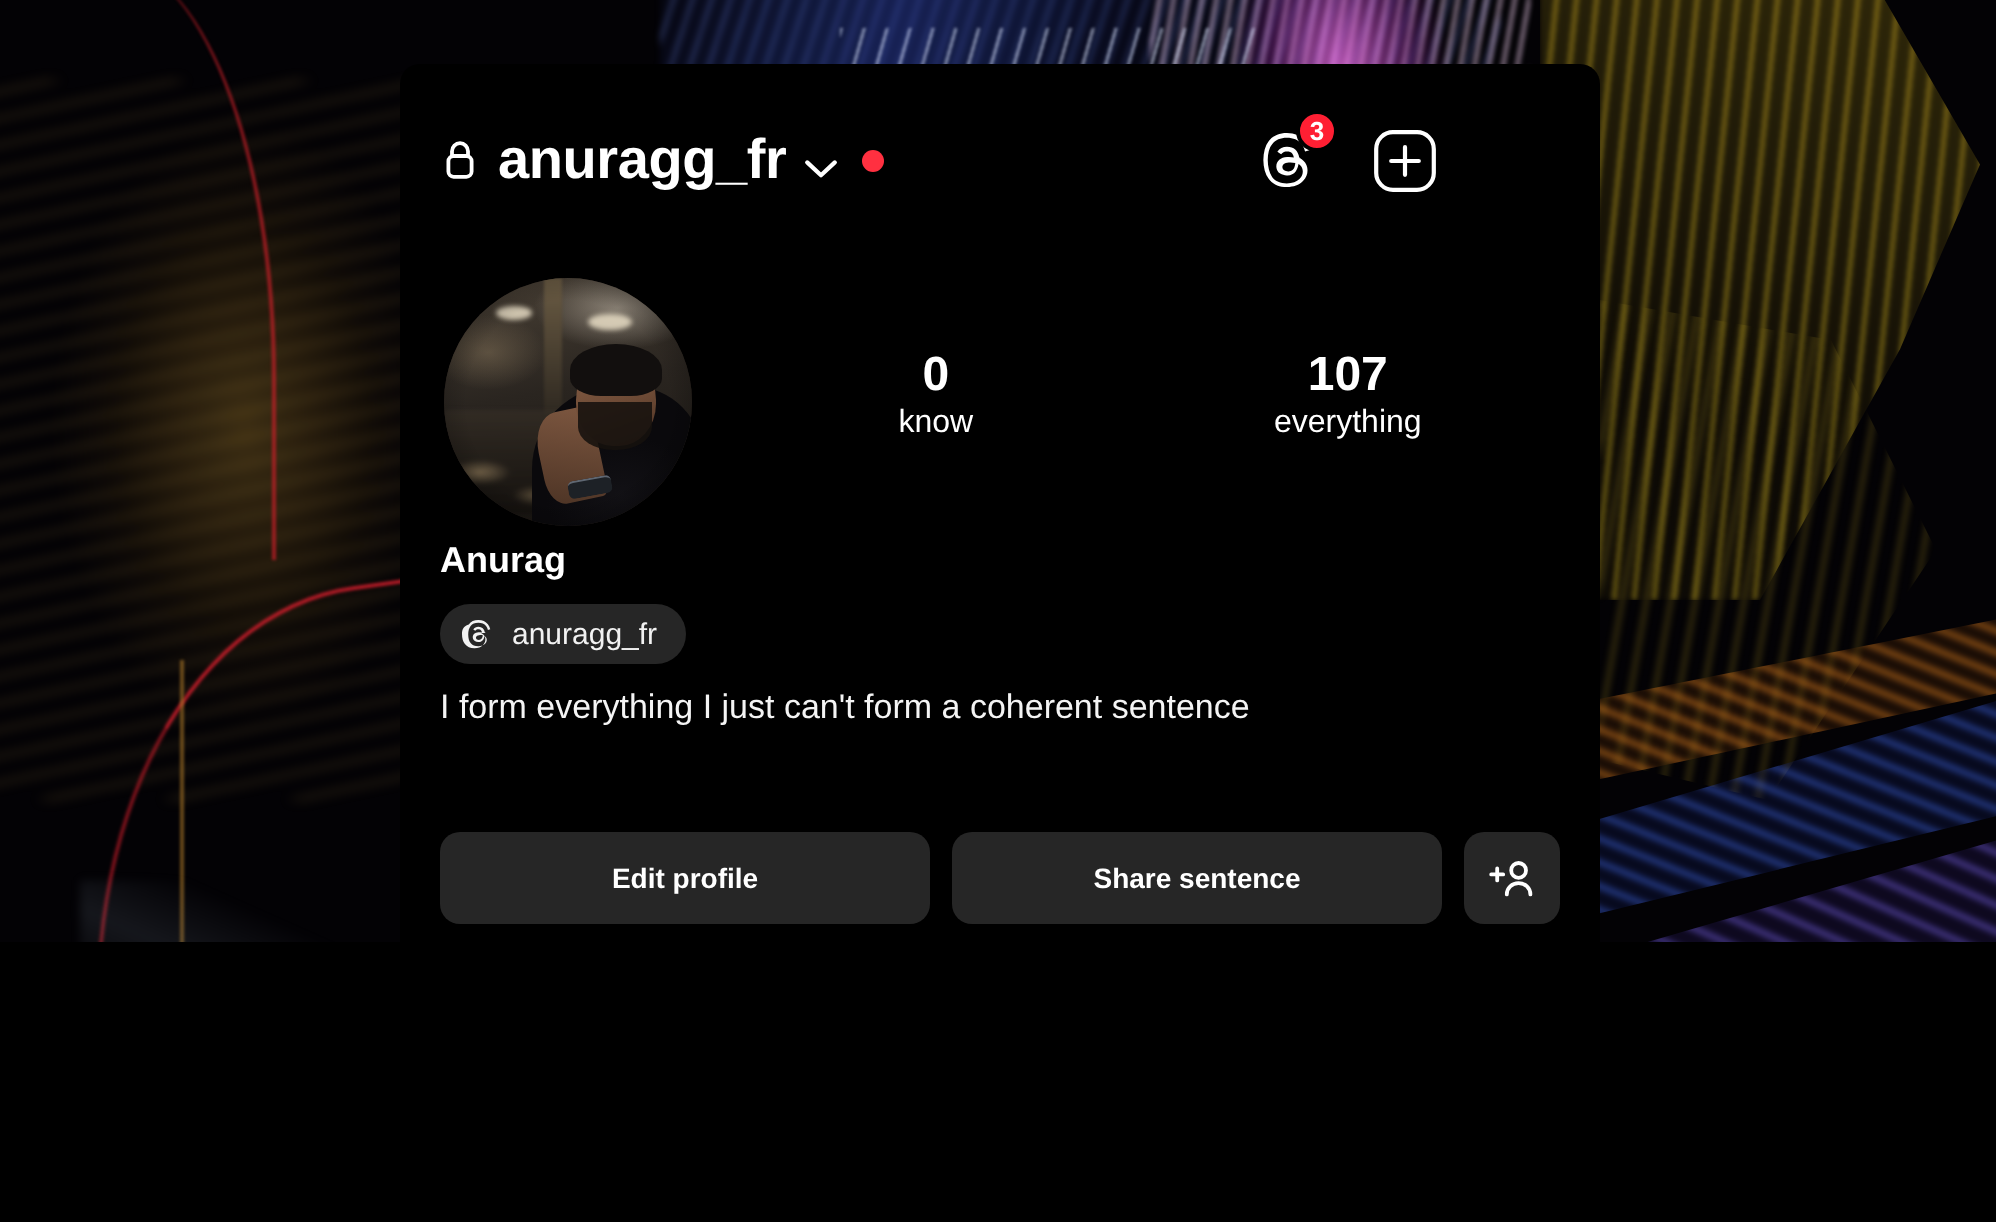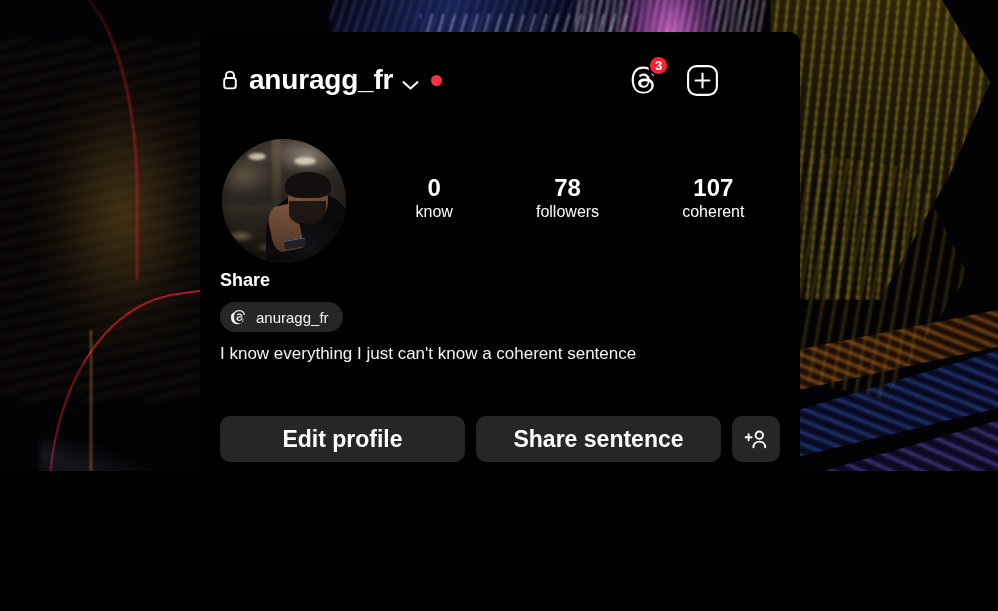--- a/index.html
+++ b/index.html
@@ -387,21 +387,21 @@
     left: 20px; top: 384px;
     width: 560px;
     display: flex;
     gap: 11px;
   }
   .btn {
     height: 46px;
     border-radius: 10px;
     background: #262626;
     color: #ffffff;
-    font-size: 23px;
+    font-size: 14px;
     font-weight: bold;
     display: flex;
     align-items: center;
     justify-content: center;
     border: none;
     font-family: "Liberation Sans", sans-serif;
     cursor: pointer;
   }
   .btn-edit { flex: 1 1 0; }
   .btn-share { flex: 1 1 0; }
@@ -530,41 +530,37 @@
           <div class="av-vignette"></div>
         </div>
       </div>
 
       <div class="stats">
         <div class="stat">
           <div class="stat-num">0</div>
           <div class="stat-label">know</div>
         </div>
         <div class="stat">
-          <div class="stat-num">78</div>
-          <div class="stat-label">followers</div>
-        </div>
-        <div class="stat">
           <div class="stat-num">107</div>
-          <div class="stat-label">coherent</div>
+          <div class="stat-label">everything</div>
         </div>
       </div>
     </div>
 
     <div class="bio-block">
-      <div class="display-name">Share</div>
+      <div class="display-name">Anurag</div>
       <div class="threads-chip">
         <span class="chip-ico">
           <svg viewBox="0 0 17 18" width="17" height="18">
             <path d="M11.95 8.5c-.16-.08-.33-.15-.51-.21-.32-1.85-1.42-2.84-3.23-2.86h-.02c-1.08 0-1.98.46-2.54 1.31l1 .69c.41-.63 1.06-.76 1.55-.76h.02c.61 0 1.07.17 1.37.52.21.26.36.6.43 1.04a8.63 8.63 0 0 0-1.77-.08c-1.79.1-2.94 1.14-2.86 2.6.04.73.4 1.36 1.03 1.77.53.35 1.21.52 1.92.48.93-.05 1.66-.4 2.17-1.06.39-.5.63-1.13.74-1.94.45.26.78.62.95 1.04.31.72.33 1.9-.64 2.87-.85.84-1.87 1.2-3.41 1.22-1.71-.01-3-.56-3.84-1.63-.78-1-1.19-2.44-1.2-4.28.01-1.85.42-3.28 1.2-4.26.84-1.07 2.13-1.62 3.84-1.63 1.72.01 3.02.56 3.87 1.64.42.53.74 1.19.95 1.97l1.16-.31c-.25-.95-.65-1.78-1.19-2.46-1.1-1.38-2.68-2.1-4.78-2.11h-.01c-2.1.01-3.7.73-4.77 2.13C.48 5.2 0 6.93 0 8.99v.01c0 2.06.48 3.78 1.45 5.03 1.06 1.39 2.67 2.11 4.77 2.12h.01c1.87-.01 3.18-.5 4.26-1.59 1.42-1.41 1.38-3.18.91-4.27-.34-.78-.98-1.42-1.86-1.84l.41.05zm-3.34 3.44c-.78.04-1.6-.31-1.64-1.08-.03-.57.4-1.2 1.69-1.28.15-.1.29-.1.43-.1.47 0 .9.04 1.3.13-.15 1.85-1.02 2.2-1.78 2.23z" fill="#f2f2f2"></path>
           </svg>
         </span>
         <span class="chip-text">anuragg_fr</span>
       </div>
-      <div class="bio-text">I know everything I just can't know a coherent sentence</div>
+      <div class="bio-text">I form everything I just can't form a coherent sentence</div>
     </div>
 
     <div class="actions">
       <button class="btn btn-edit">Edit profile</button>
       <button class="btn btn-share">Share sentence</button>
       <button class="btn btn-icon">
         <svg viewBox="0 0 24 22">
           <circle cx="15.3" cy="7.2" r="3.7" fill="none" stroke="#fff" stroke-width="1.9"></circle>
           <path d="M9.4 19.2c0-3.3 2.6-5.6 5.9-5.6s5.9 2.3 5.9 5.6" fill="none" stroke="#fff" stroke-width="1.9" stroke-linecap="round"></path>
           <path d="M4.6 6.2 V12.2 M1.6 9.2 H7.6" stroke="#fff" stroke-width="1.9" stroke-linecap="round"></path>

